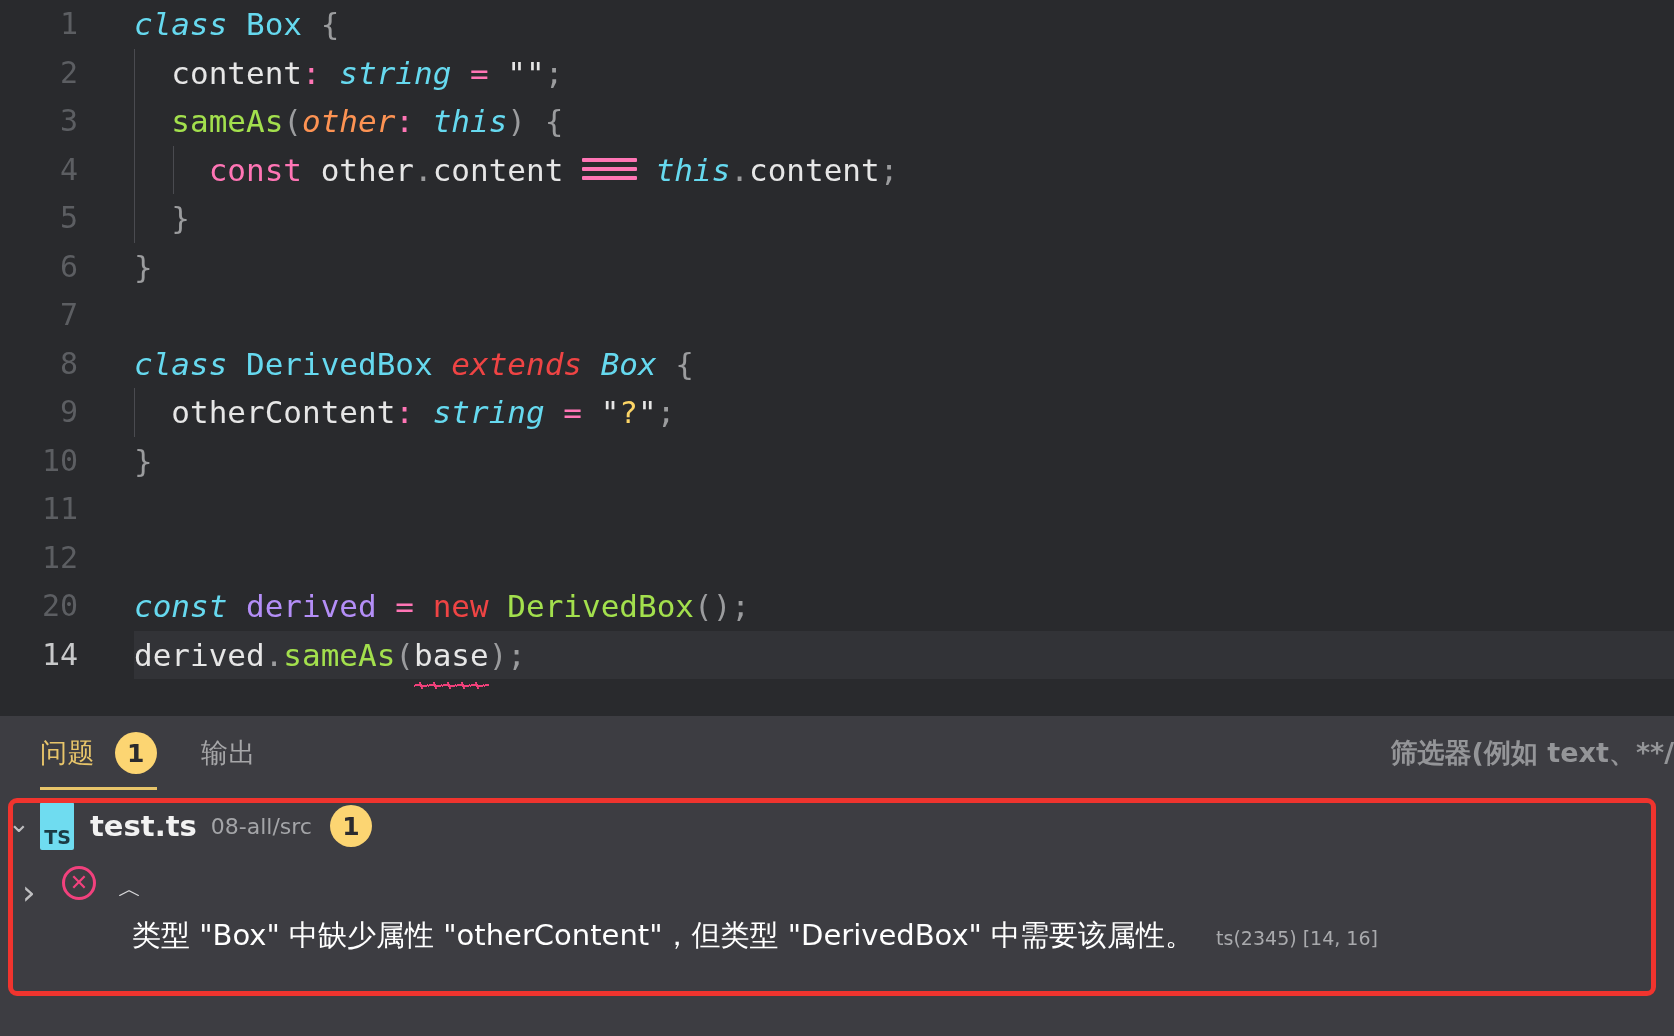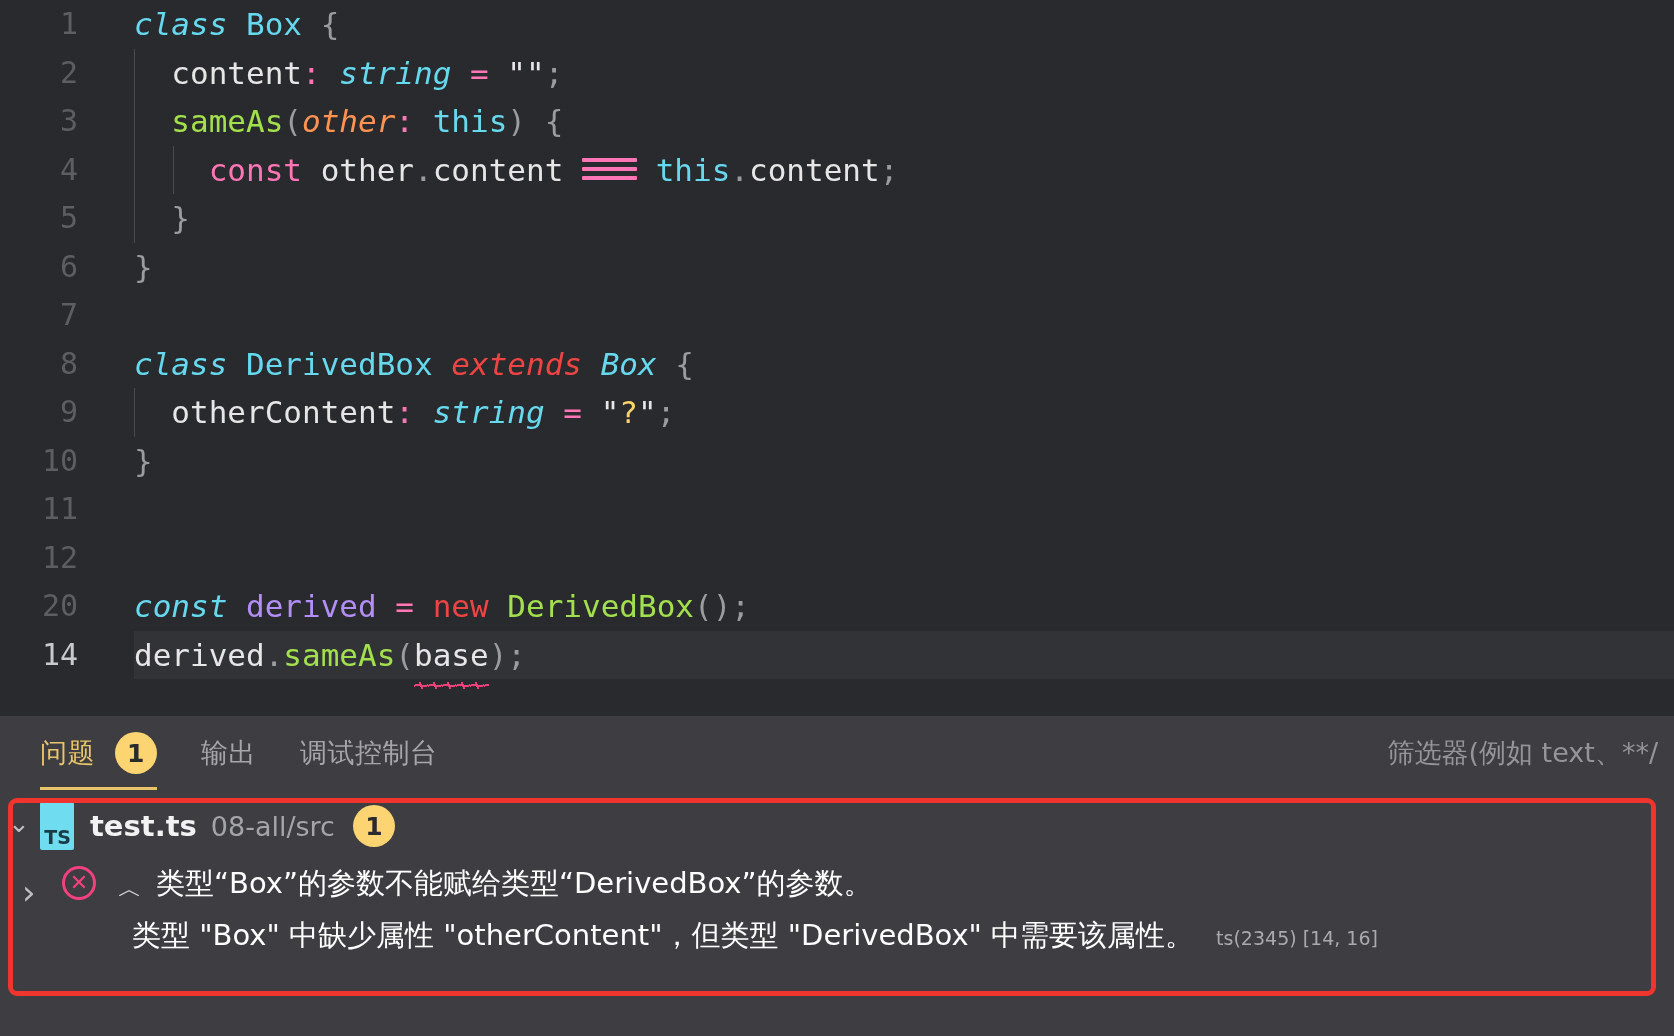--- a/index.html
+++ b/index.html
@@ -65,21 +65,21 @@
   .t-storage{ color: #66d9ef; font-style: italic; }
   .t-type   { color: #66d9ef; font-style: italic; }
   .t-class  { color: #66d9ef; }
   .t-fn     { color: #a3e04d; }
   .t-var2   { color: #b48ef7; }
   .t-param  { color: #fd9353; font-style: italic; }
   .t-str    { color: #e6e6e6; }
   .t-strq   { color: #fcd566; }
   .t-punct  { color: #9b9c9e; }
   .t-op     { color: #ff75b5; }
-  .t-this   { color: #66d9ef; }
+  .t-this   { color: #66d9ef; font-style: italic; }
   .t-plain  { color: #e6e6e6; }
 
   
   .eqeqeq {
     display: inline-block;
     width: 55px;
     height: 26px;
     position: relative;
     vertical-align: -2px;
   }
@@ -147,25 +147,26 @@
     border-radius: 21px;
     background: #fcd572;
     color: #2b2b2e;
     font-size: 25px;
     font-weight: bold;
     margin-left: 20px;
     padding: 0 10px;
   }
   #filter-area {
     position: absolute;
-    right: 16px; top: 0;
+    right: 0; top: 0;
     height: 74px;
     display: flex;
     align-items: center;
     padding-right: 0px;
+    font-weight: bold;
   }
   #filter-placeholder {
     color: #949598;
     font-size: 27px;
     white-space: nowrap;
     overflow: hidden;
   }
 
   
   #problems {
@@ -213,21 +214,21 @@
     margin-right: 16px;
   }
   #file-name {
     color: #f2f2f2;
     font-size: 29px;
     font-weight: bold;
     margin-right: 14px;
   }
   #file-path {
     color: #a4a5a8;
-    font-size: 27px;
+    font-size: 22px;
     margin-right: 18px;
   }
 
   #marker-row {
     position: absolute;
     left: 62px; top: 70px;
     right: 20px;
   }
   .marker-line {
     display: flex;
@@ -364,23 +365,20 @@
     <div class="ptab active">
       <span>问题</span>
       <span class="count-badge">1</span>
       <span class="tab-underline"></span>
     </div>
 
     <div class="ptab">
       <span>输出</span>
     </div>
 
-    <div class="ptab">
-      <span>调试控制台</span>
-    </div>
 
     <div id="filter-area">
       <span id="filter-placeholder">筛选器(例如 text、**/</span>
     </div>
   </div>
 
   <div id="problems">
 
     <span class="twisty" id="twisty-file">⌄</span>
     <span class="twisty" id="twisty-group">›</span>
@@ -389,21 +387,20 @@
       <span class="ts-icon">TS</span>
       <span id="file-name">test.ts</span>
       <span id="file-path">08-all/src</span>
       <span class="count-badge" style="margin-left:0">1</span>
     </div>
 
     <div id="marker-row">
       <div class="marker-line">
         <span class="err-icon">✕</span>
         <span class="chev-up">︿</span>
-        <span>类型“Box”的参数不能赋给类型“DerivedBox”的参数。</span>
       </div>
       <div id="marker-line2">
         <span>类型 "Box" 中缺少属性 "otherContent"，但类型 "DerivedBox" 中需要该属性。</span>
         <span id="marker-code">ts(2345) [14, 16]</span>
       </div>
     </div>
 
     <div id="redbox"></div>
   </div>
 </div>

